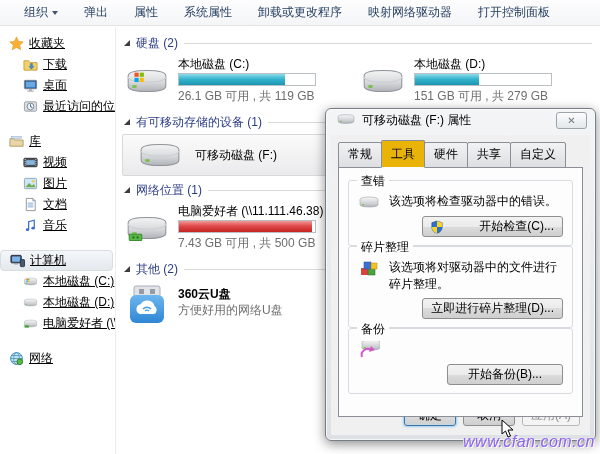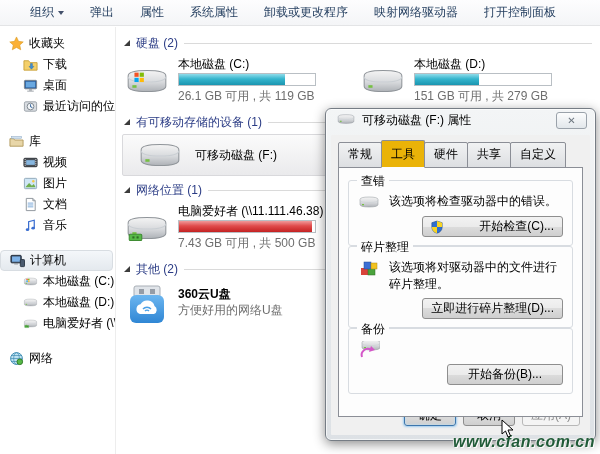--- a/index.html
+++ b/index.html
@@ -6,29 +6,29 @@
   html,body { margin:0; padding:0; }
   body {
     width:600px; height:454px; position:relative; overflow:hidden;
     background:#fff; color:#000;
     font-family:"Liberation Sans","DejaVu Sans",sans-serif; font-size:12px;
   }
   
   .toolbar { position:absolute; top:0; left:0; right:0; height:26px;
     background:linear-gradient(#fdfdfe,#f4f5f7);
     border-bottom:1px solid #e3e4e6;
-    display:flex; align-items:center; gap:26px; padding-left:30px;
+    display:flex; align-items:center; gap:26px; padding-left:24px;
     color:#1e395b; white-space:nowrap; }
   .tb-item { display:flex; align-items:center; gap:4px; cursor:default; }
   .caret { width:0; height:0; border-left:3.5px solid transparent;
     border-right:3.5px solid transparent; border-top:4px solid #44516b; }
   
   .sidebar { position:absolute; top:27px; left:0; width:116px; bottom:0;
     border-right:1px solid #ededed; padding-top:6px; overflow:hidden; }
-  .sgroup { margin-bottom:14px; }
+  .sgroup { margin-bottom:14px;text-decoration:underline; }
   .shead, .srow { display:flex; align-items:center; gap:5px; height:21px;
     white-space:nowrap; overflow:hidden; cursor:default; }
   .shead { padding-left:9px; }
   .srow  { padding-left:23px; }
   .shead.sel { background:linear-gradient(#f4f7fa,#e4e9ee);
     border:1px solid #d8dde2; border-radius:4px; margin-right:2px; }
   .sicon { width:15px; height:15px; flex:0 0 15px; }
   
   .main { position:absolute; left:117px; top:27px; right:0; bottom:0;
     padding:5px 6px 0 5px; }
@@ -87,21 +87,21 @@
     display:inline-flex; align-items:center; justify-content:center; gap:4px; }
   .grp-btn { display:flex; justify-content:flex-end; margin-top:5px; }
   .grp-btn .btn { min-width:116px;gap:36px; }
   .dfooter { position:absolute; right:10px; bottom:9px; display:flex; gap:7px; }
   .dfooter .btn { min-width:52px; }
   .btn-default { border-color:#3c76ad;
     box-shadow:0 0 2px 1px #9ecbee, inset 0 0 3px #bfe2f7; }
   .btn-disabled { background:#f4f4f4; border-color:#b8b8b8; color:#8a8a8a; }
   
   .watermark { position:absolute; right:5px; bottom:3px; z-index:20;
-    color:#14532d; font-weight:bold; font-style:italic; font-size:16px;
+    color:#8b5cf6; font-weight:normal; font-style:italic; font-size:16px;
     letter-spacing:.5px; text-shadow:1px 1px 0 #fff, -1px -1px 0 #e8e8e8;
     opacity:.92; pointer-events:none; }
   .cursor { position:absolute; left:501px; top:419px; z-index:30; }
 </style>
 </head>
 <body>
 
 <svg width="0" height="0" style="position:absolute" aria-hidden="true">
   <defs>
     <linearGradient id="gdisk" x1="0" y1="0" x2="0" y2="1">

